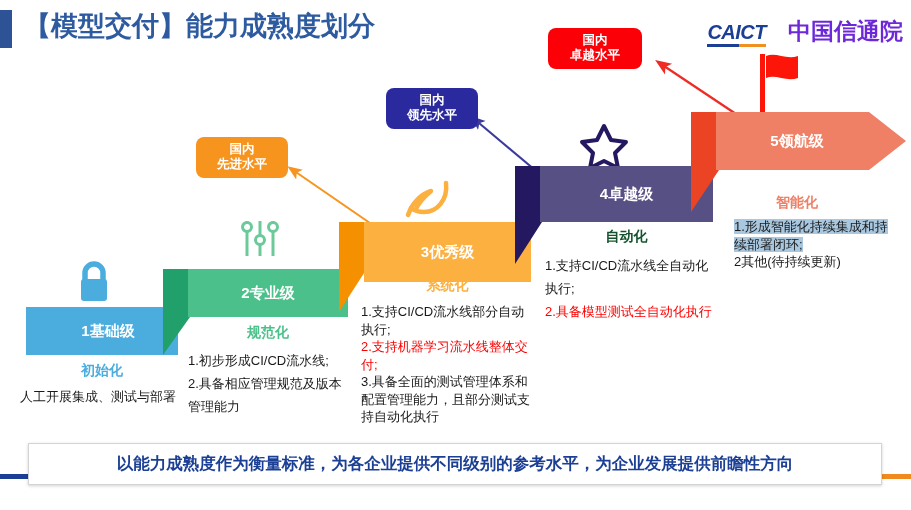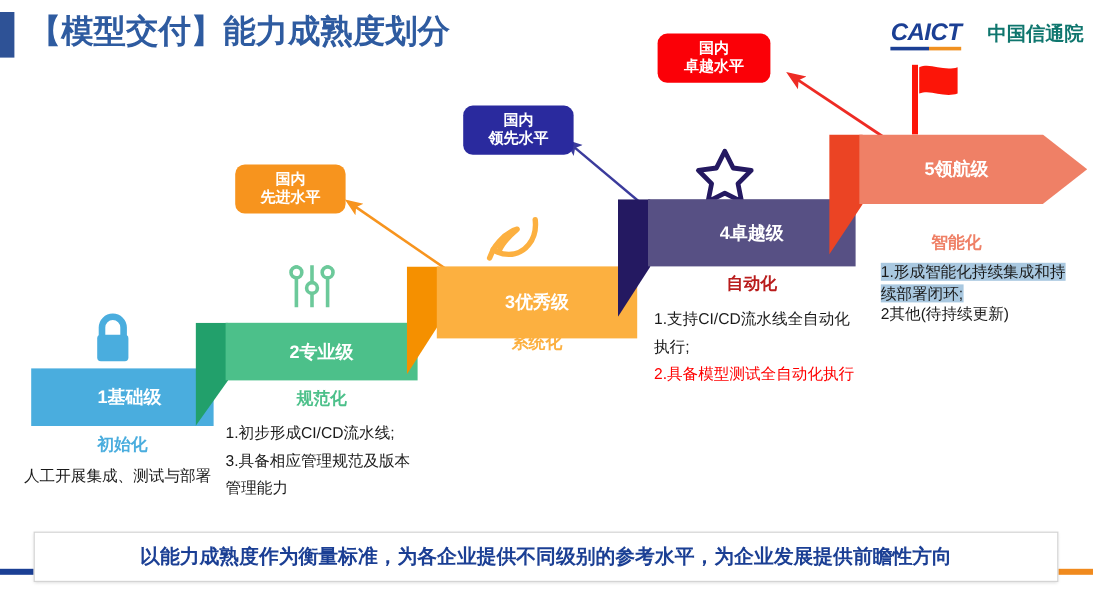--- a/index.html
+++ b/index.html
@@ -61,23 +61,23 @@
     padding-bottom: 3px;
   }
   .logo-mark::after {
     content: "";
     position: absolute;
     left: 0; right: 0; bottom: 0;
     height: 3px;
     background: linear-gradient(to right, #1b3f94 0 55%, #f09020 55% 100%);
   }
   .logo-cn {
-    font-size: 16px;
-    font-weight: bold;
-    color: #0f766e;
+    font-size: 23px;
+    font-weight: bold;
+    color: #6d28d9;
   }
 
   
   .step {
     position: absolute;
   }
   .step-top {
     position: absolute;
     left: 0;
     top: 0;
@@ -256,49 +256,54 @@
   </div>
   <div class="step" style="left:188px; top:269px;">
     <svg class="step-side" width="27" height="86" viewBox="0 0 27 86">
       <polygon points="0,0 27,0 27,48 0,86" fill="#22a06b"></polygon>
     </svg>
     <div class="step-top" style="width:160px; height:48px; background:#4cc08a;">2专业级</div>
   </div>
   <div class="step-sub" style="left:188px; top:324px; width:160px; color:#4cc08a;">规范化</div>
   <div class="step-body" style="left:188px; top:350px; width:158px; line-height:1.75;">
     <div>1.初步形成CI/CD流水线;</div>
-    <div>3.具备相应管理规范及版本管理能力</div>
+    <div>2.具备相应管理规范及版本管理能力</div>
   </div>
 
   <div class="step-icon" style="left:404px; top:178px;">
     <svg width="48" height="42" viewBox="0 0 48 42">
       <path d="M42 5 C44 22 33 34 20 34 C12 34 7 30 7 30 C7 30 14 17 27 13 C20 19 14 26 12 31" fill="none" stroke="#fcb040" stroke-width="4.5" stroke-linecap="round" stroke-linejoin="round"></path>
       <path d="M7 30 L4 37" fill="none" stroke="#fcb040" stroke-width="4.5" stroke-linecap="round"></path>
     </svg>
   </div>
   <div class="step" style="left:364px; top:222px;">
     <svg class="step-side" width="27" height="90" viewBox="0 0 27 90">
       <polygon points="0,0 27,0 27,48 0,90" fill="#f59000"></polygon>
     </svg>
     <div class="step-top" style="width:167px; height:60px; background:#fcb040;">3优秀级</div>
   </div>
   <div class="step-sub" style="left:364px; top:277px; width:167px; color:#fcb040;">系统化</div>
+  <div class="step-body" style="left:361px; top:303px; width:170px;">
+    <div>1.支持CI/CD流水线部分自动执行;</div>
+    <div class="red">2.支持机器学习流水线整体交付;</div>
+    <div>3.具备全面的测试管理体系和配置管理能力，且部分测试支持自动化执行</div>
+  </div>
 
   <div class="step-icon" style="left:578px; top:122px;">
     <svg width="52" height="50" viewBox="0 0 52 50">
       <path d="M26 4 L33 18 L48 20 L37 31 L40 46 L26 39 L12 46 L15 31 L4 20 L19 18 Z" fill="#ffffff" stroke="#241961" stroke-width="4" stroke-linejoin="round"></path>
     </svg>
   </div>
   <div class="step" style="left:540px; top:166px;">
     <svg class="step-side" width="27" height="98" viewBox="0 0 27 98">
       <polygon points="0,0 27,0 27,56 0,98" fill="#241961"></polygon>
     </svg>
     <div class="step-top" style="width:173px; height:56px; background:#575084;">4卓越级</div>
   </div>
-  <div class="step-sub" style="left:540px; top:228px; width:173px; color:#b91c1c;">自动化</div>
+  <div class="step-sub" style="left:540px; top:228px; width:173px; color:#14532d;">自动化</div>
   <div class="step-body" style="left:545px; top:255px; width:168px; line-height:1.75;">
     <div>1.支持CI/CD流水线全自动化执行;</div>
     <div class="red">2.具备模型测试全自动化执行</div>
   </div>
 
   <div class="step-icon" style="left:756px; top:52px;">
     <svg width="46" height="62" viewBox="0 0 46 62">
       <rect x="4" y="2" width="5" height="58" fill="#fc1508"></rect>
       <path d="M10 4 C20 0 30 8 42 4 L42 26 C30 30 20 22 10 26 Z" fill="#fc1508"></path>
     </svg>

